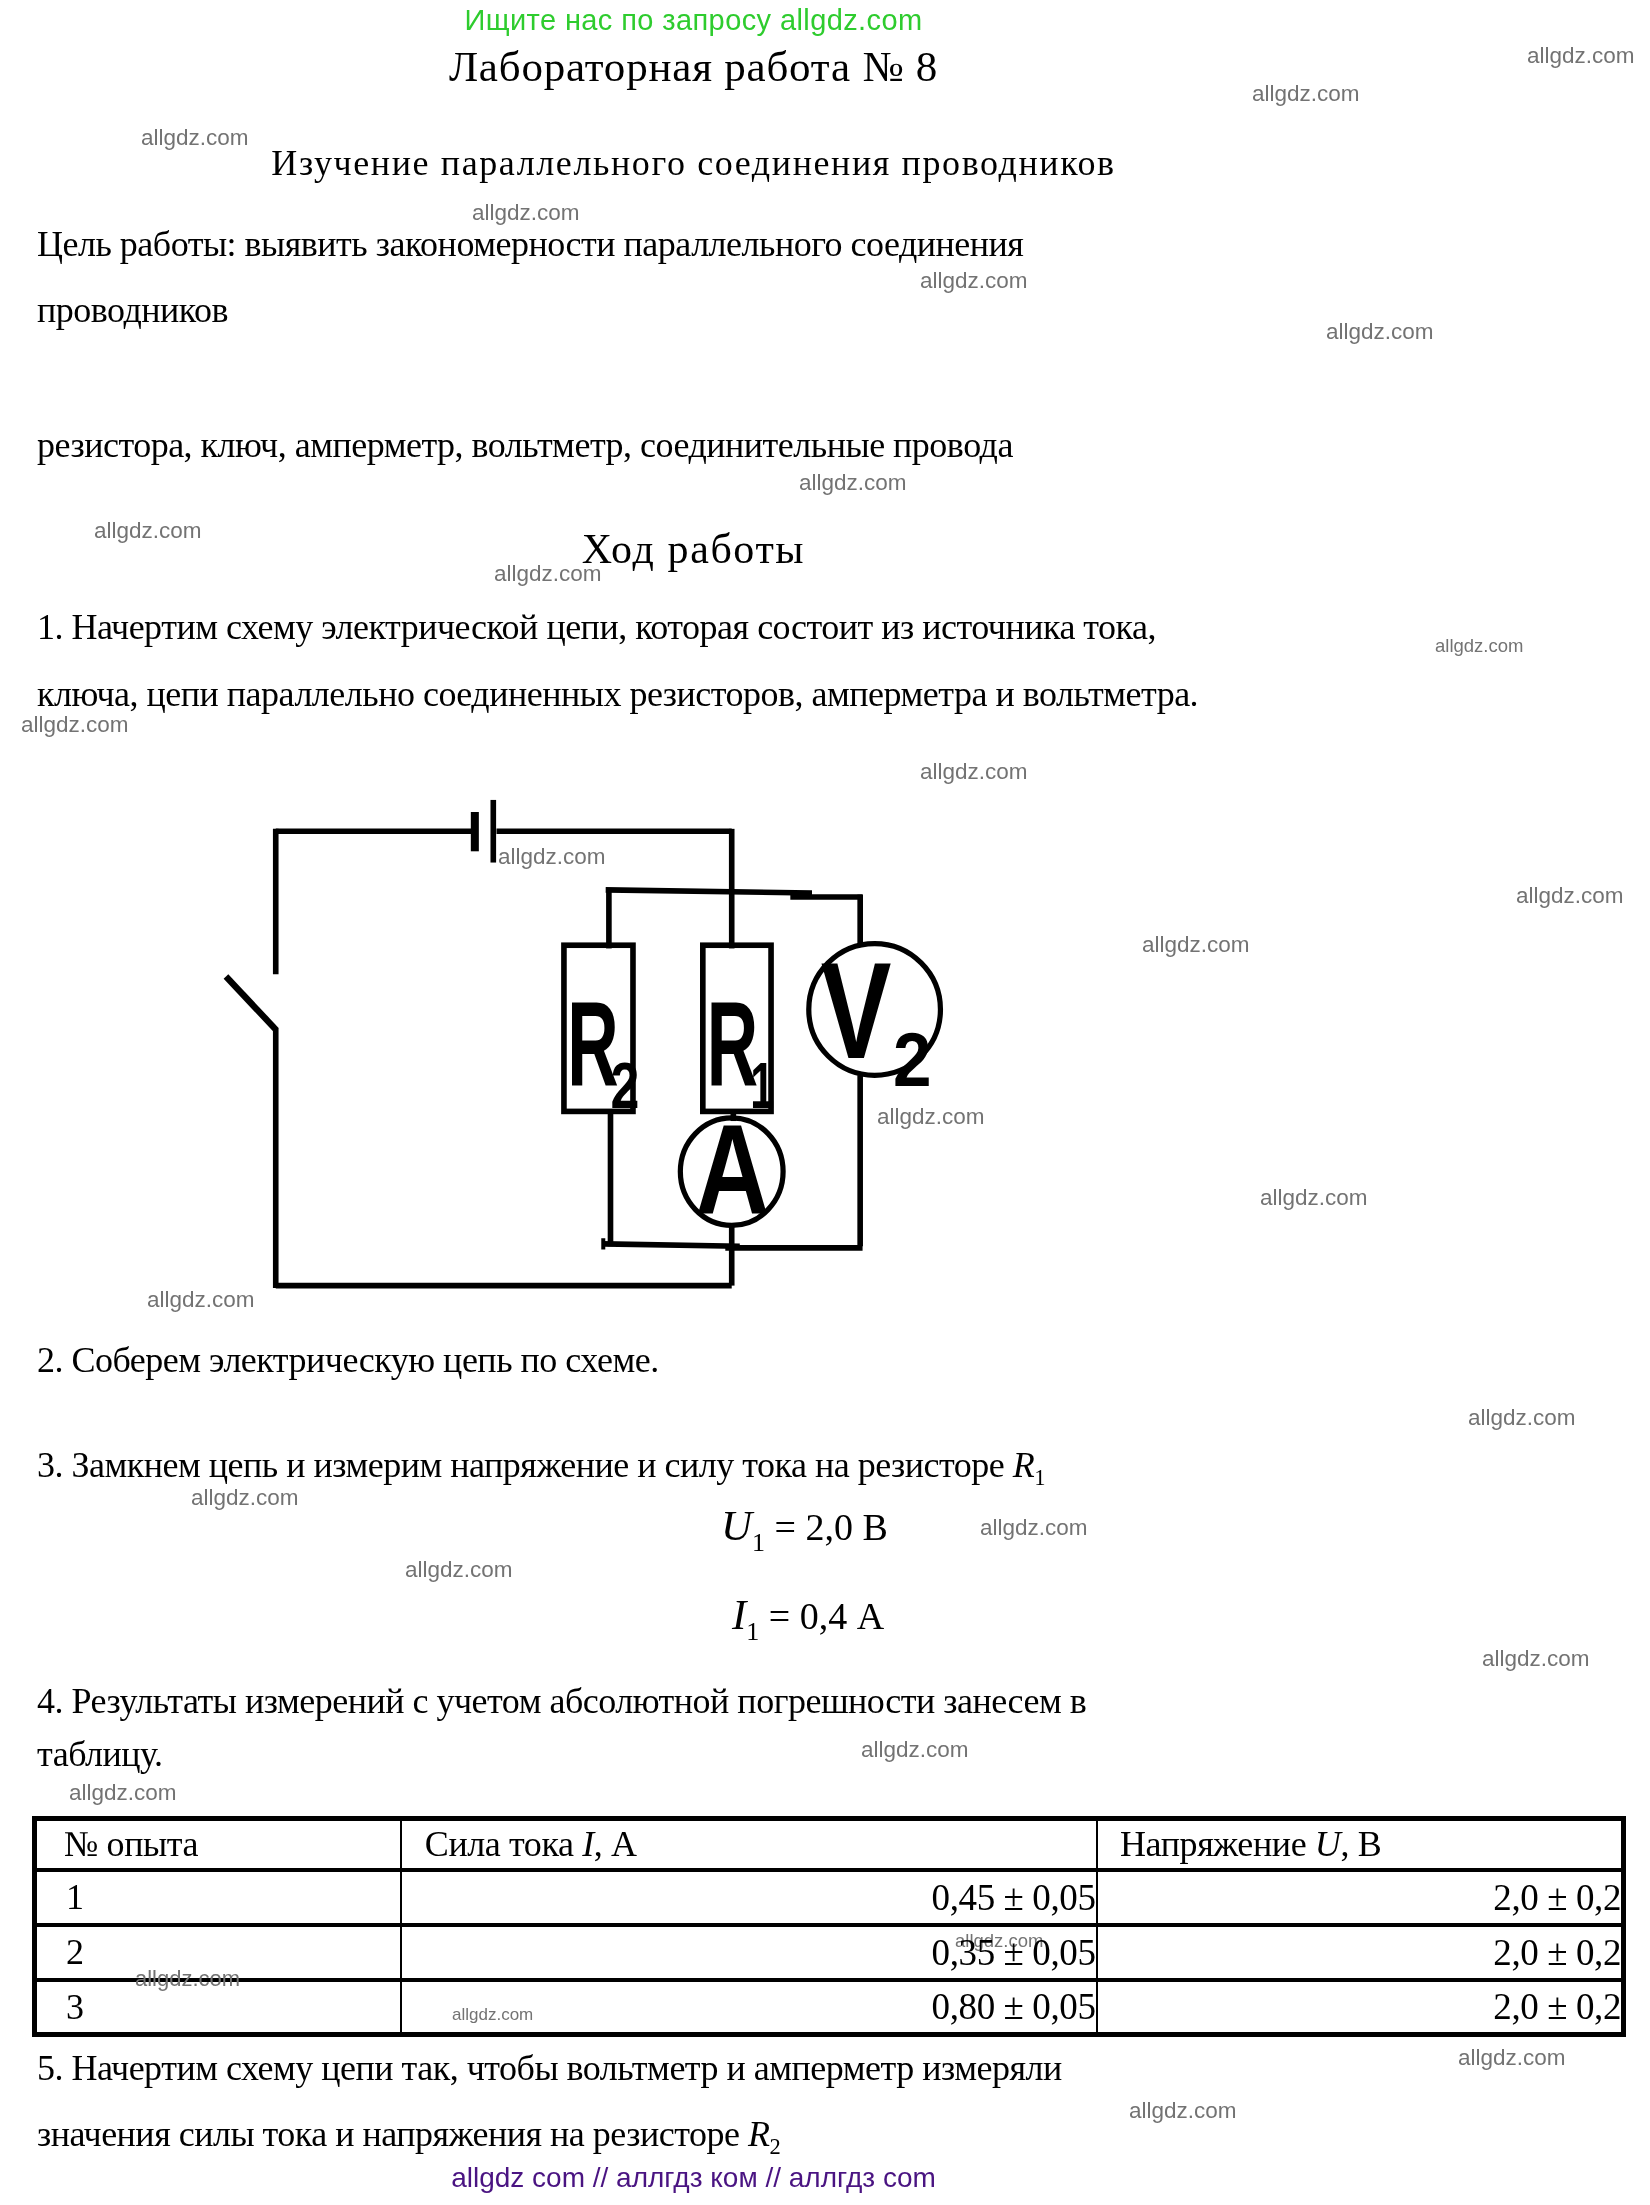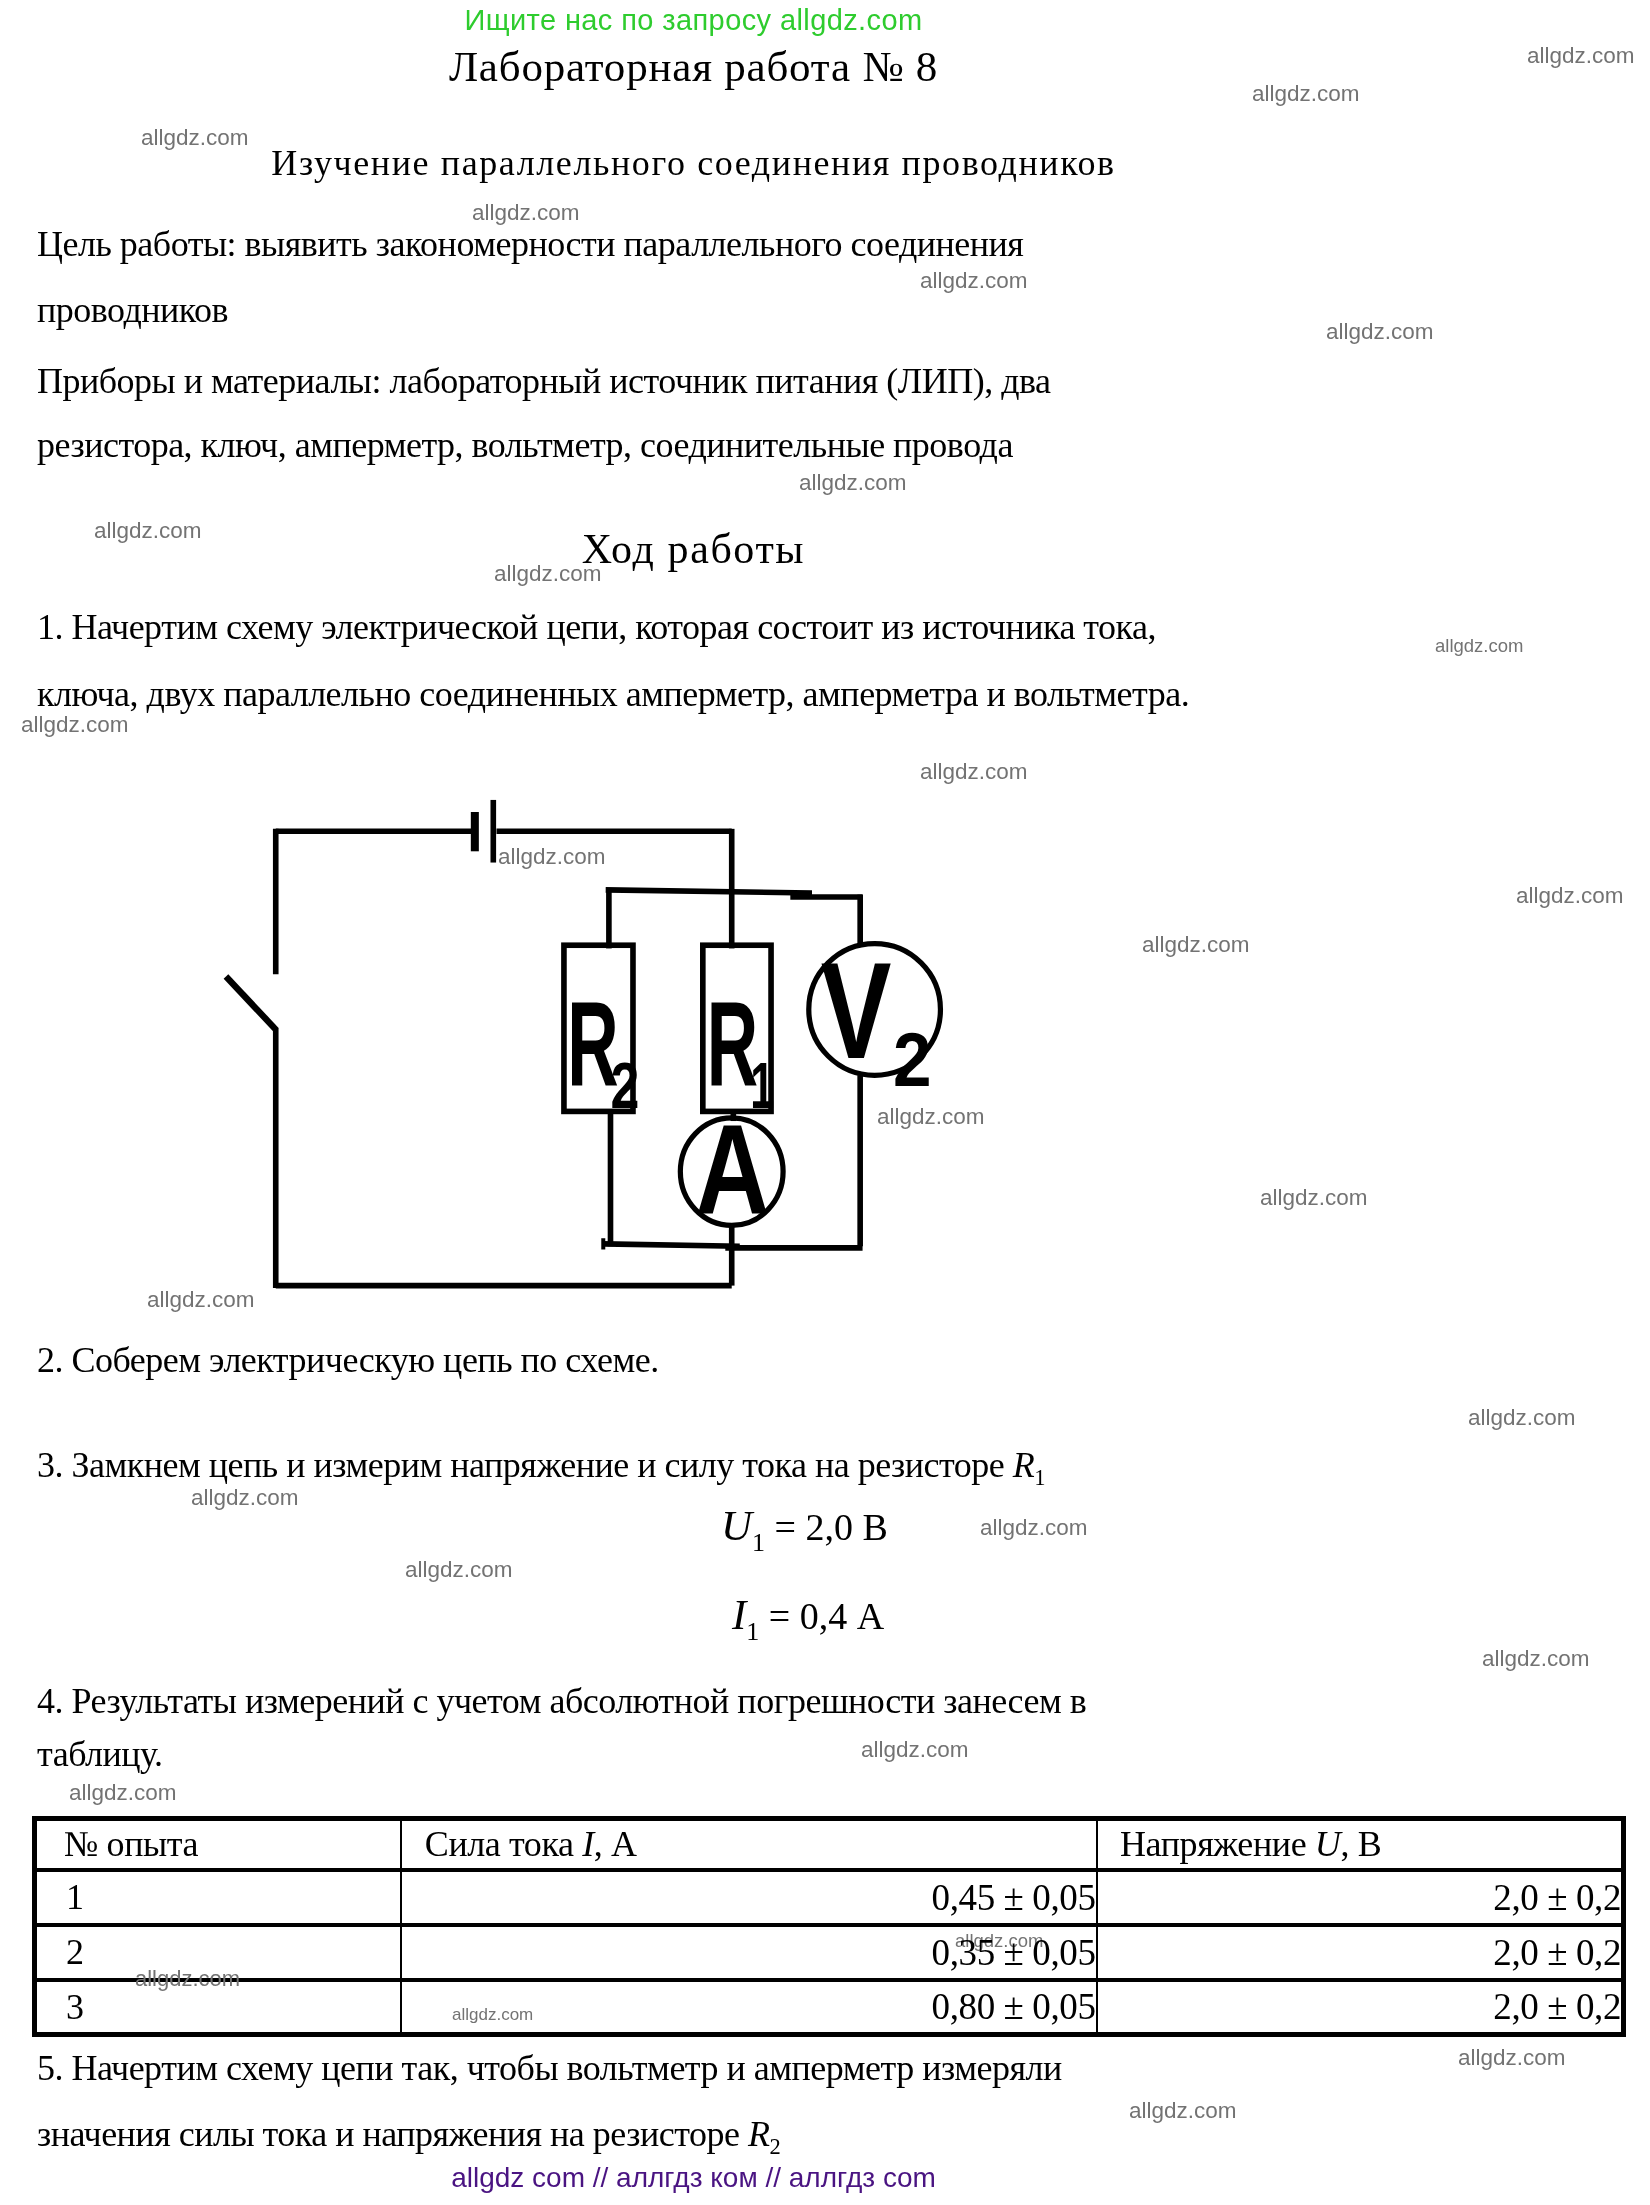--- a/index.html
+++ b/index.html
@@ -48,27 +48,26 @@
 <div id="page">
 
   <div class="abs centered promo" style="top:6.4px;color:#2ecc2e;">Ищите нас по запросу allgdz.com</div>
 
   <div class="abs centered doc-title" style="top:45px;">Лабораторная работа № 8</div>
   <div class="abs centered doc-subtitle" style="top:145px;">Изучение параллельного соединения проводников</div>
 
   <div class="abs body-line" style="left:37px;top:226px;">Цель работы: выявить закономерности параллельного соединения</div>
   <div class="abs body-line" style="left:37px;top:292px;">проводников</div>
 
-  <div class="abs body-line" style="left:37px;top:363px;">Приборы и материалы: лабораторный источник питания (ЛИП), два</div>
   <div class="abs body-line" style="left:37px;top:427px;">резистора, ключ, амперметр, вольтметр, соединительные провода</div>
 
   <div class="abs centered section-head" style="top:528px;">Ход работы</div>
 
   <div class="abs body-line" style="left:37px;top:609px;">1. Начертим схему электрической цепи, которая состоит из источника тока,</div>
-  <div class="abs body-line" style="left:37px;top:676px;">ключа, двух параллельно соединенных амперметр, амперметра и вольтметра.</div>
+  <div class="abs body-line" style="left:37px;top:676px;">ключа, цепи параллельно соединенных резисторов, амперметра и вольтметра.</div>
 
   <svg style="position:absolute;left:193px;top:763px;z-index:2;" width="835" height="578" viewBox="240 950 1040 720" fill="none" xmlns="http://www.w3.org/2000/svg">
     <g stroke="#000" stroke-width="7">
       <path d="M343,1035 H587"></path>
       <path d="M618,1035 H911"></path>
       <path d="M911,1032 V1181"></path>
       <path d="M754,1108 L1011,1112"></path>
       <path d="M984,1117 H1074"></path>
       <path d="M758,1110 V1181"></path>
       <path d="M1071,1114 V1177"></path>

